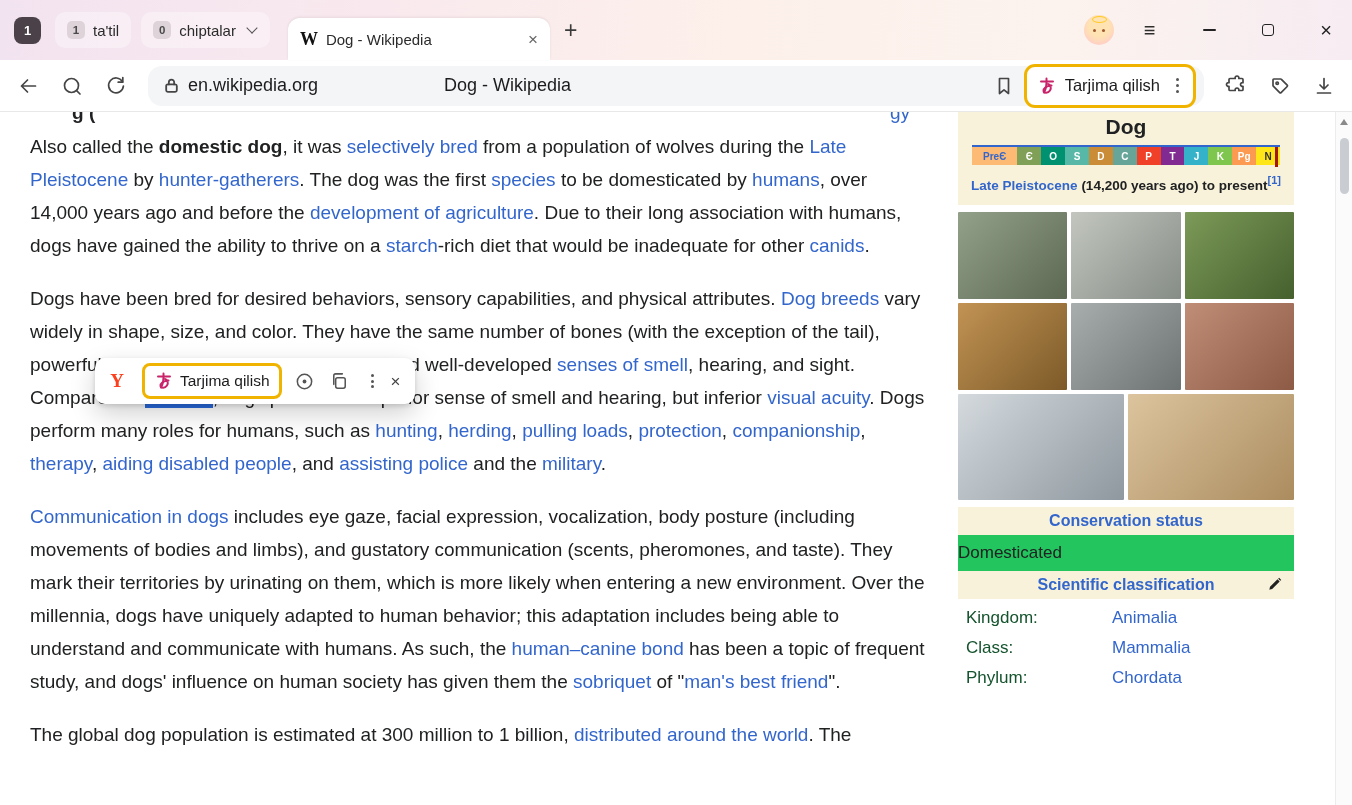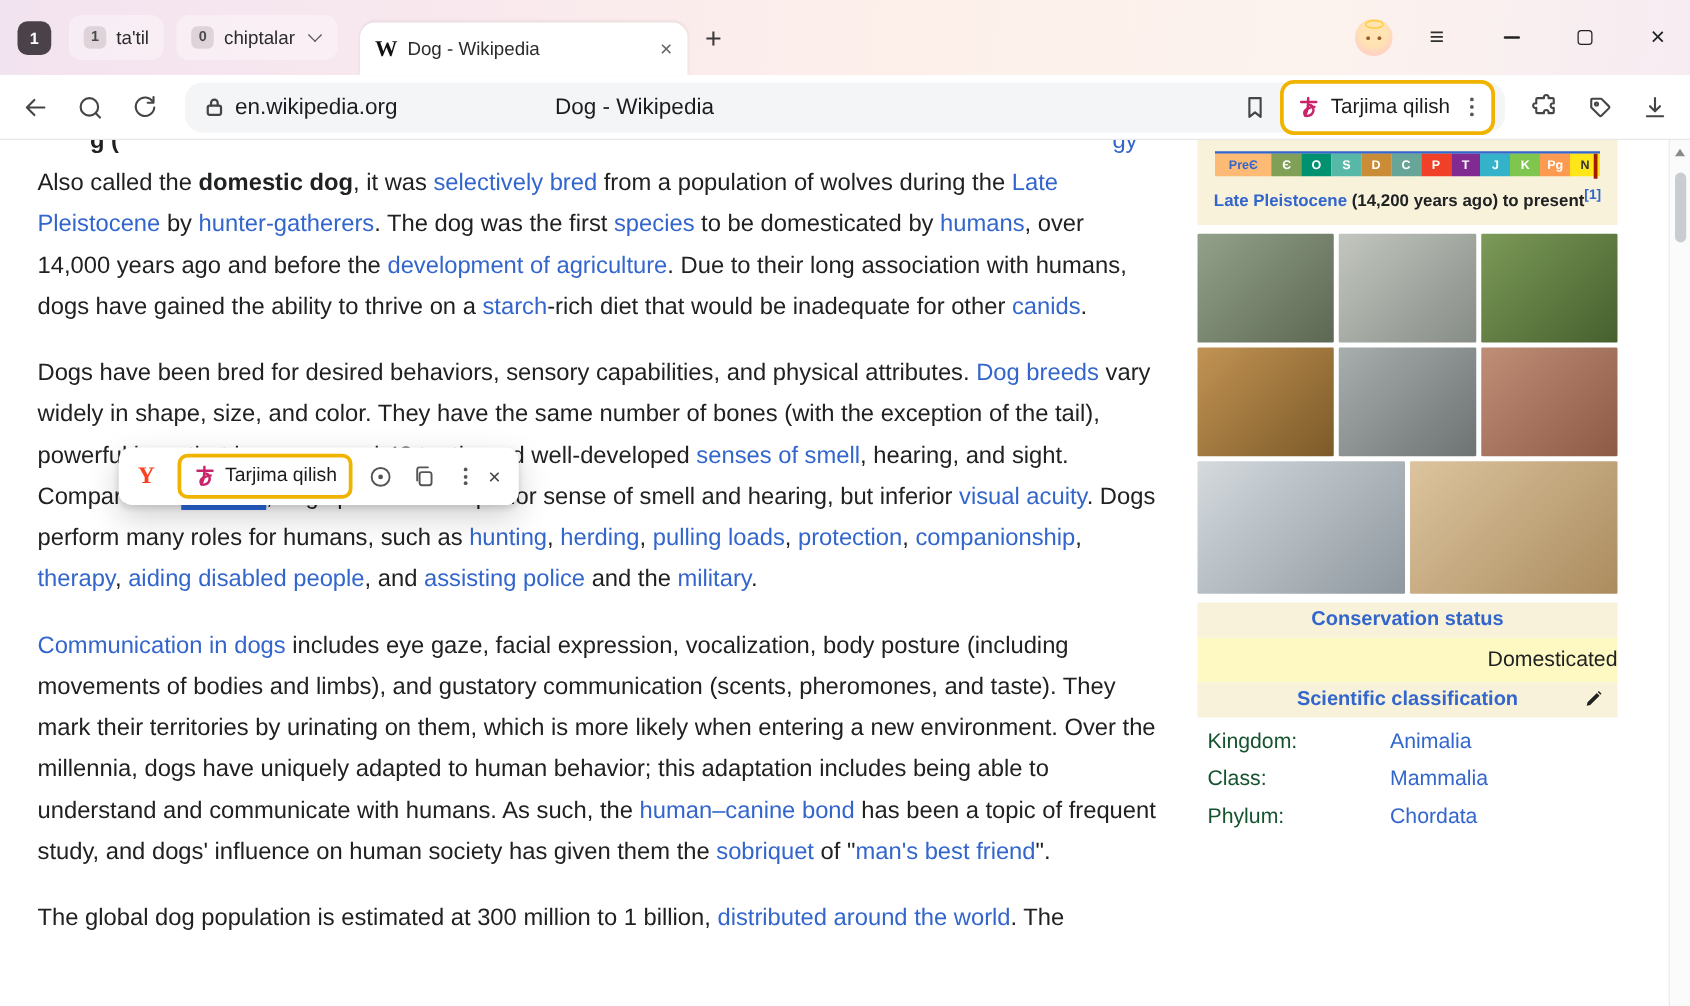--- a/index.html
+++ b/index.html
@@ -97,21 +97,21 @@
   .ib-note{font-size:13.5px;margin-top:3px;line-height:20px}
   .ib-note .seg-plain,.ib-note .seg-link{font-weight:bold}
   .photo-grid{display:grid;grid-template-columns:repeat(6,1fr);gap:4px;background:#fff;padding:7px 0}
   .photo{height:87px;border-radius:1px}
   .photo.span-2{grid-column:span 2}
   .photo.span-3{grid-column:span 3;height:106px}
   .ib-header{background:var(--infobox-bg,#f8f2da);text-align:center;font-weight:bold;font-size:16px;
     color:var(--link-blue,#3366cc);padding:5px 0;position:relative}
   .pencil{position:absolute;right:12px;top:6px;width:16px;height:16px}
   .pencil svg{width:15px;height:15px;fill:#222;stroke:none}
-  .ib-plain{text-align:right;font-size:17px;padding:8px 0;background:#fef9c3}
+  .ib-plain{text-align:left;font-size:17px;padding:8px 0;background:#22c55e}
   .taxo{padding:4px 0 0 8px;background:#fff}
   .taxo-row{display:flex;padding:5px 0;font-size:17px}
   .taxo-label{width:146px;color:#14532d}
   .taxo-value{color:var(--link-blue,#3366cc)}
 
   
   .scrollbar{position:absolute;right:0;top:0;width:17px;height:693px;background:#fbfbfb;
     border-left:1px solid #ececec}
   .scroll-up{width:0;height:0;border-left:4.5px solid transparent;border-right:4.5px solid transparent;
     border-bottom:6px solid #8a8a8a;margin:7px auto 0}
@@ -264,20 +264,21 @@
       <span class="kebab">
           <i></i>
           <i></i>
           <i></i>
         </span>
       <span class="p-close">×</span>
     </div>
 
     <div class="infobox">
       <div class="ib-top">
+        <div class="ib-title">Dog</div>
         <div class="tl-wrap">
           <div class="tl-bar">
               <div class="tl-seg" style="background: #fdba74; color: rgb(51, 102, 204); flex: 1.9 1 0%;">PreЄ</div>
               <div class="tl-seg" style="background: rgb(127, 160, 86); color: rgb(255, 255, 255); flex: 1 1 0%;">Є</div>
               <div class="tl-seg" style="background: rgb(0, 146, 112); color: rgb(255, 255, 255); flex: 1 1 0%;">O</div>
               <div class="tl-seg" style="background: rgb(88, 184, 168); color: rgb(255, 255, 255); flex: 1 1 0%;">S</div>
               <div class="tl-seg" style="background: rgb(203, 140, 55); color: rgb(255, 255, 255); flex: 1 1 0%;">D</div>
               <div class="tl-seg" style="background: rgb(103, 165, 153); color: rgb(255, 255, 255); flex: 1 1 0%;">C</div>
               <div class="tl-seg" style="background: rgb(240, 64, 40); color: rgb(255, 255, 255); flex: 1 1 0%;">P</div>
               <div class="tl-seg" style="background: rgb(129, 43, 146); color: rgb(255, 255, 255); flex: 1 1 0%;">T</div>

